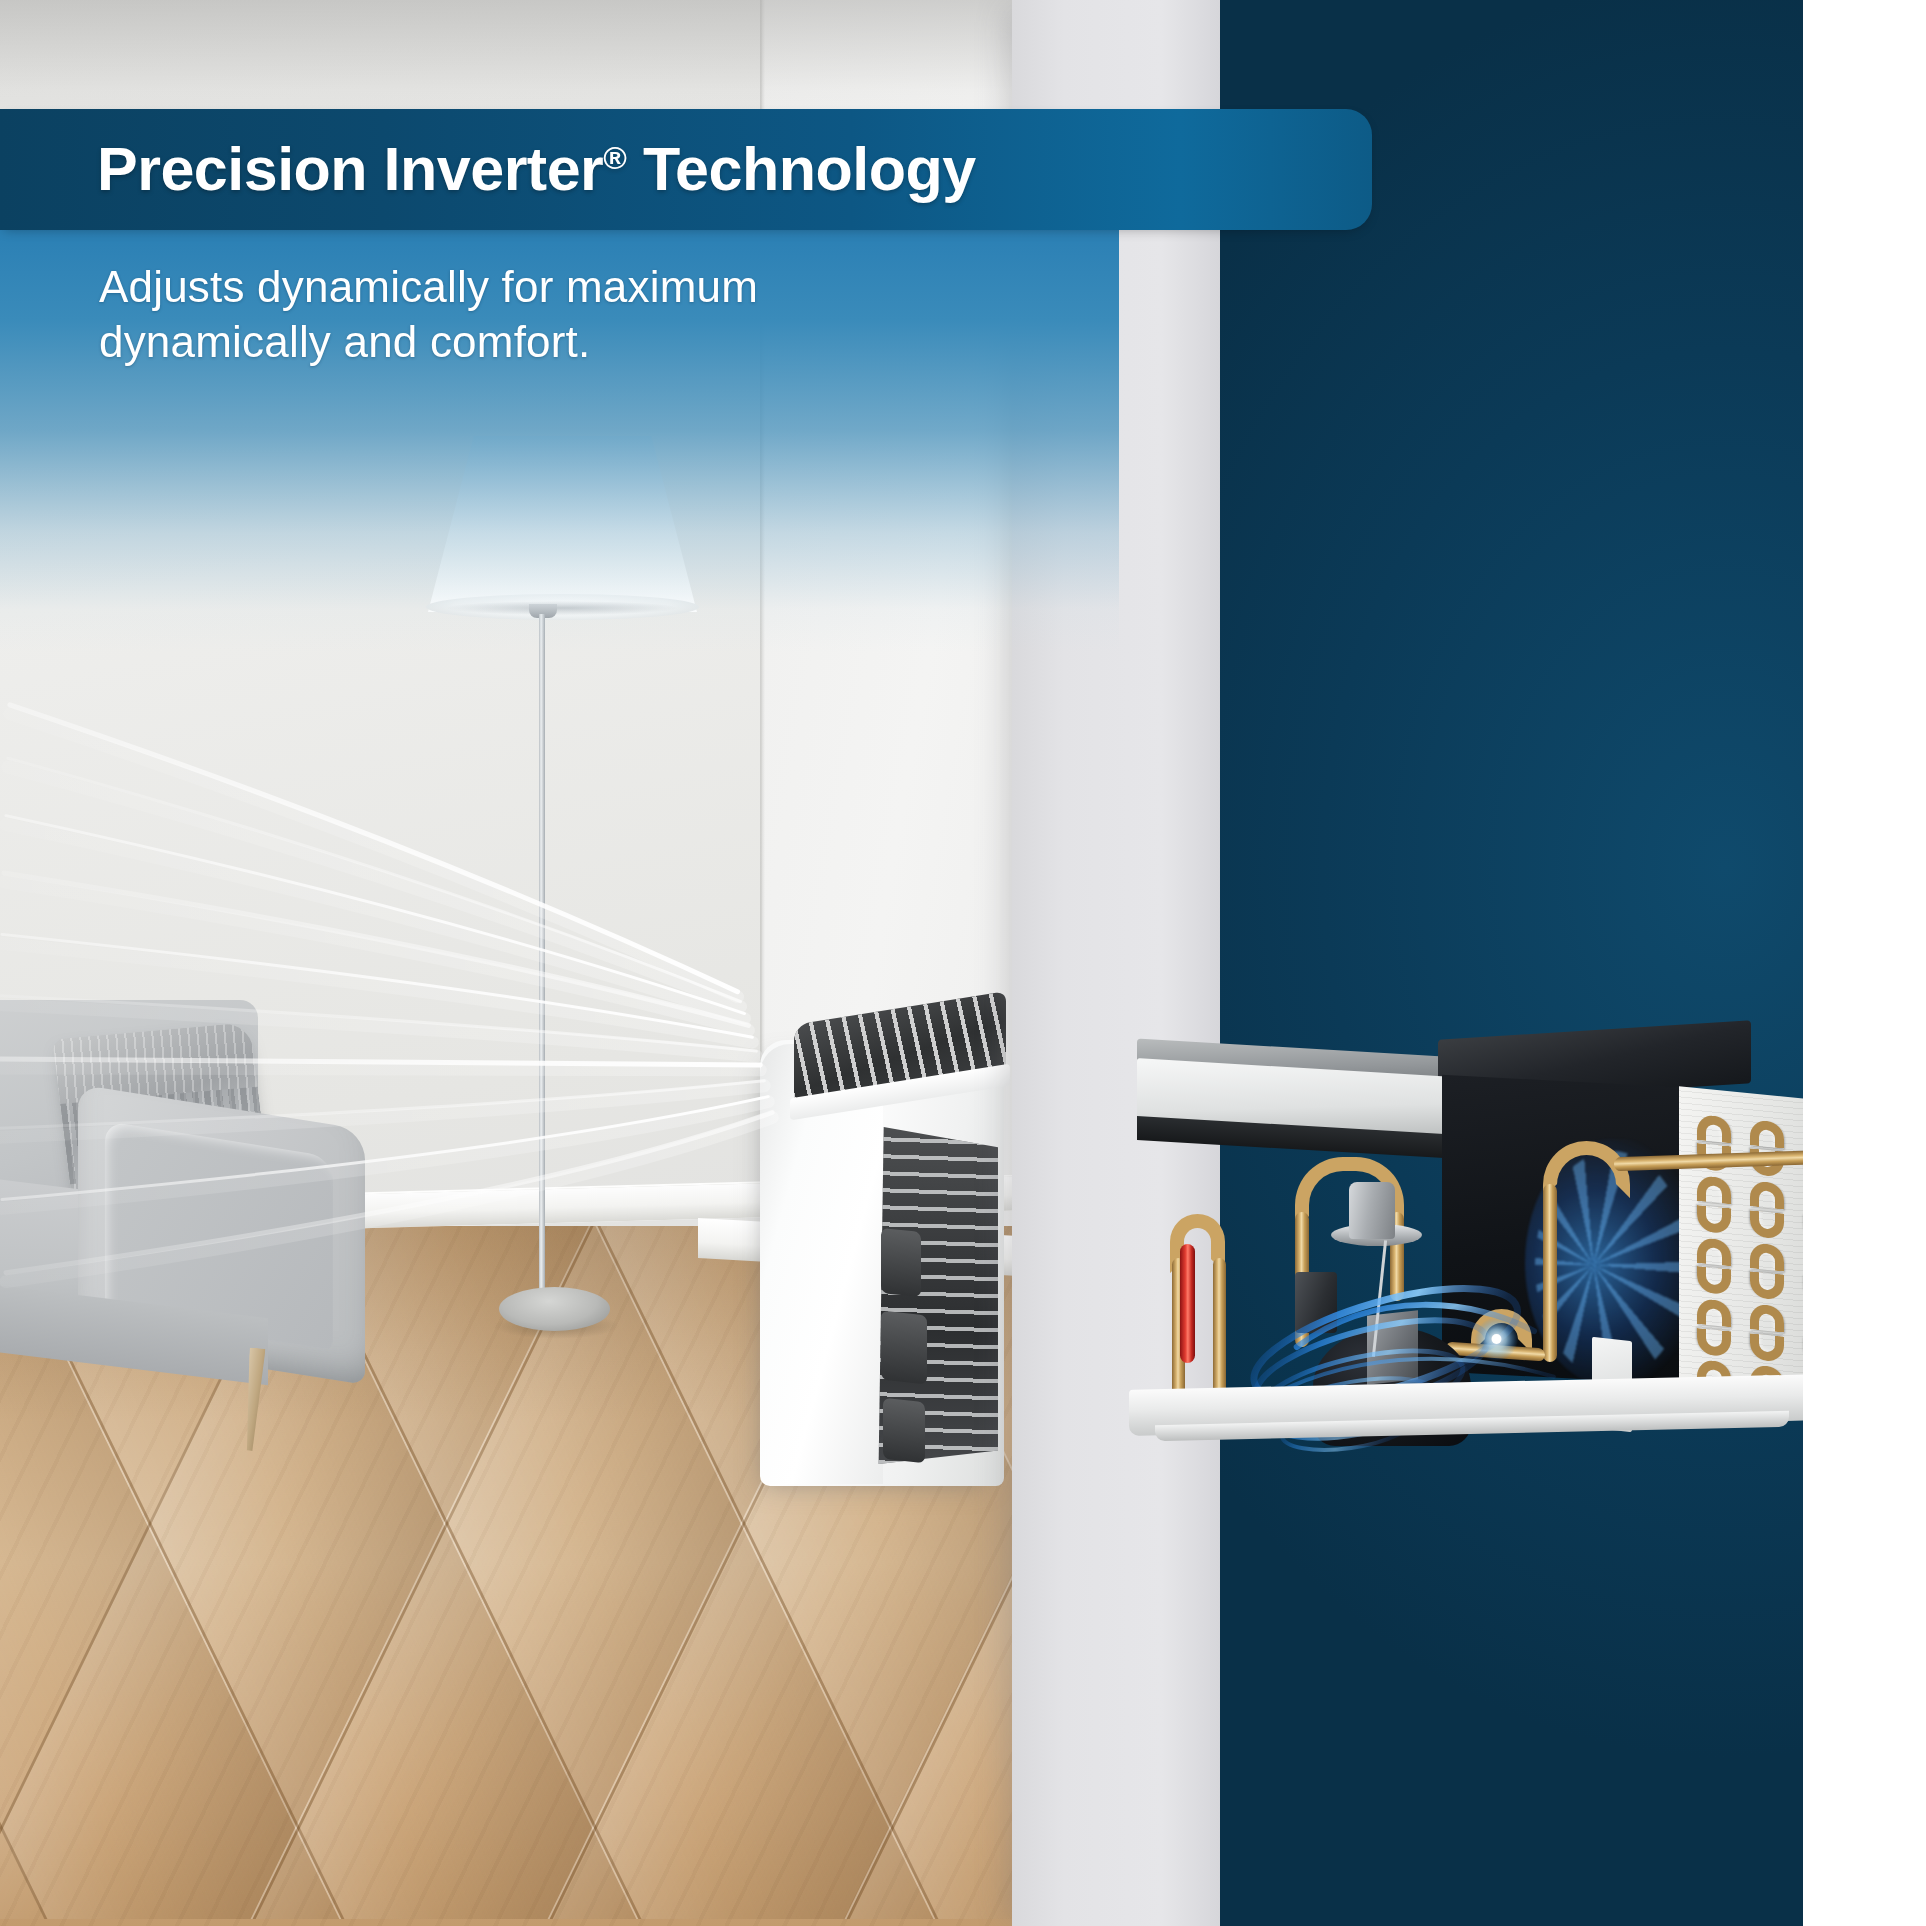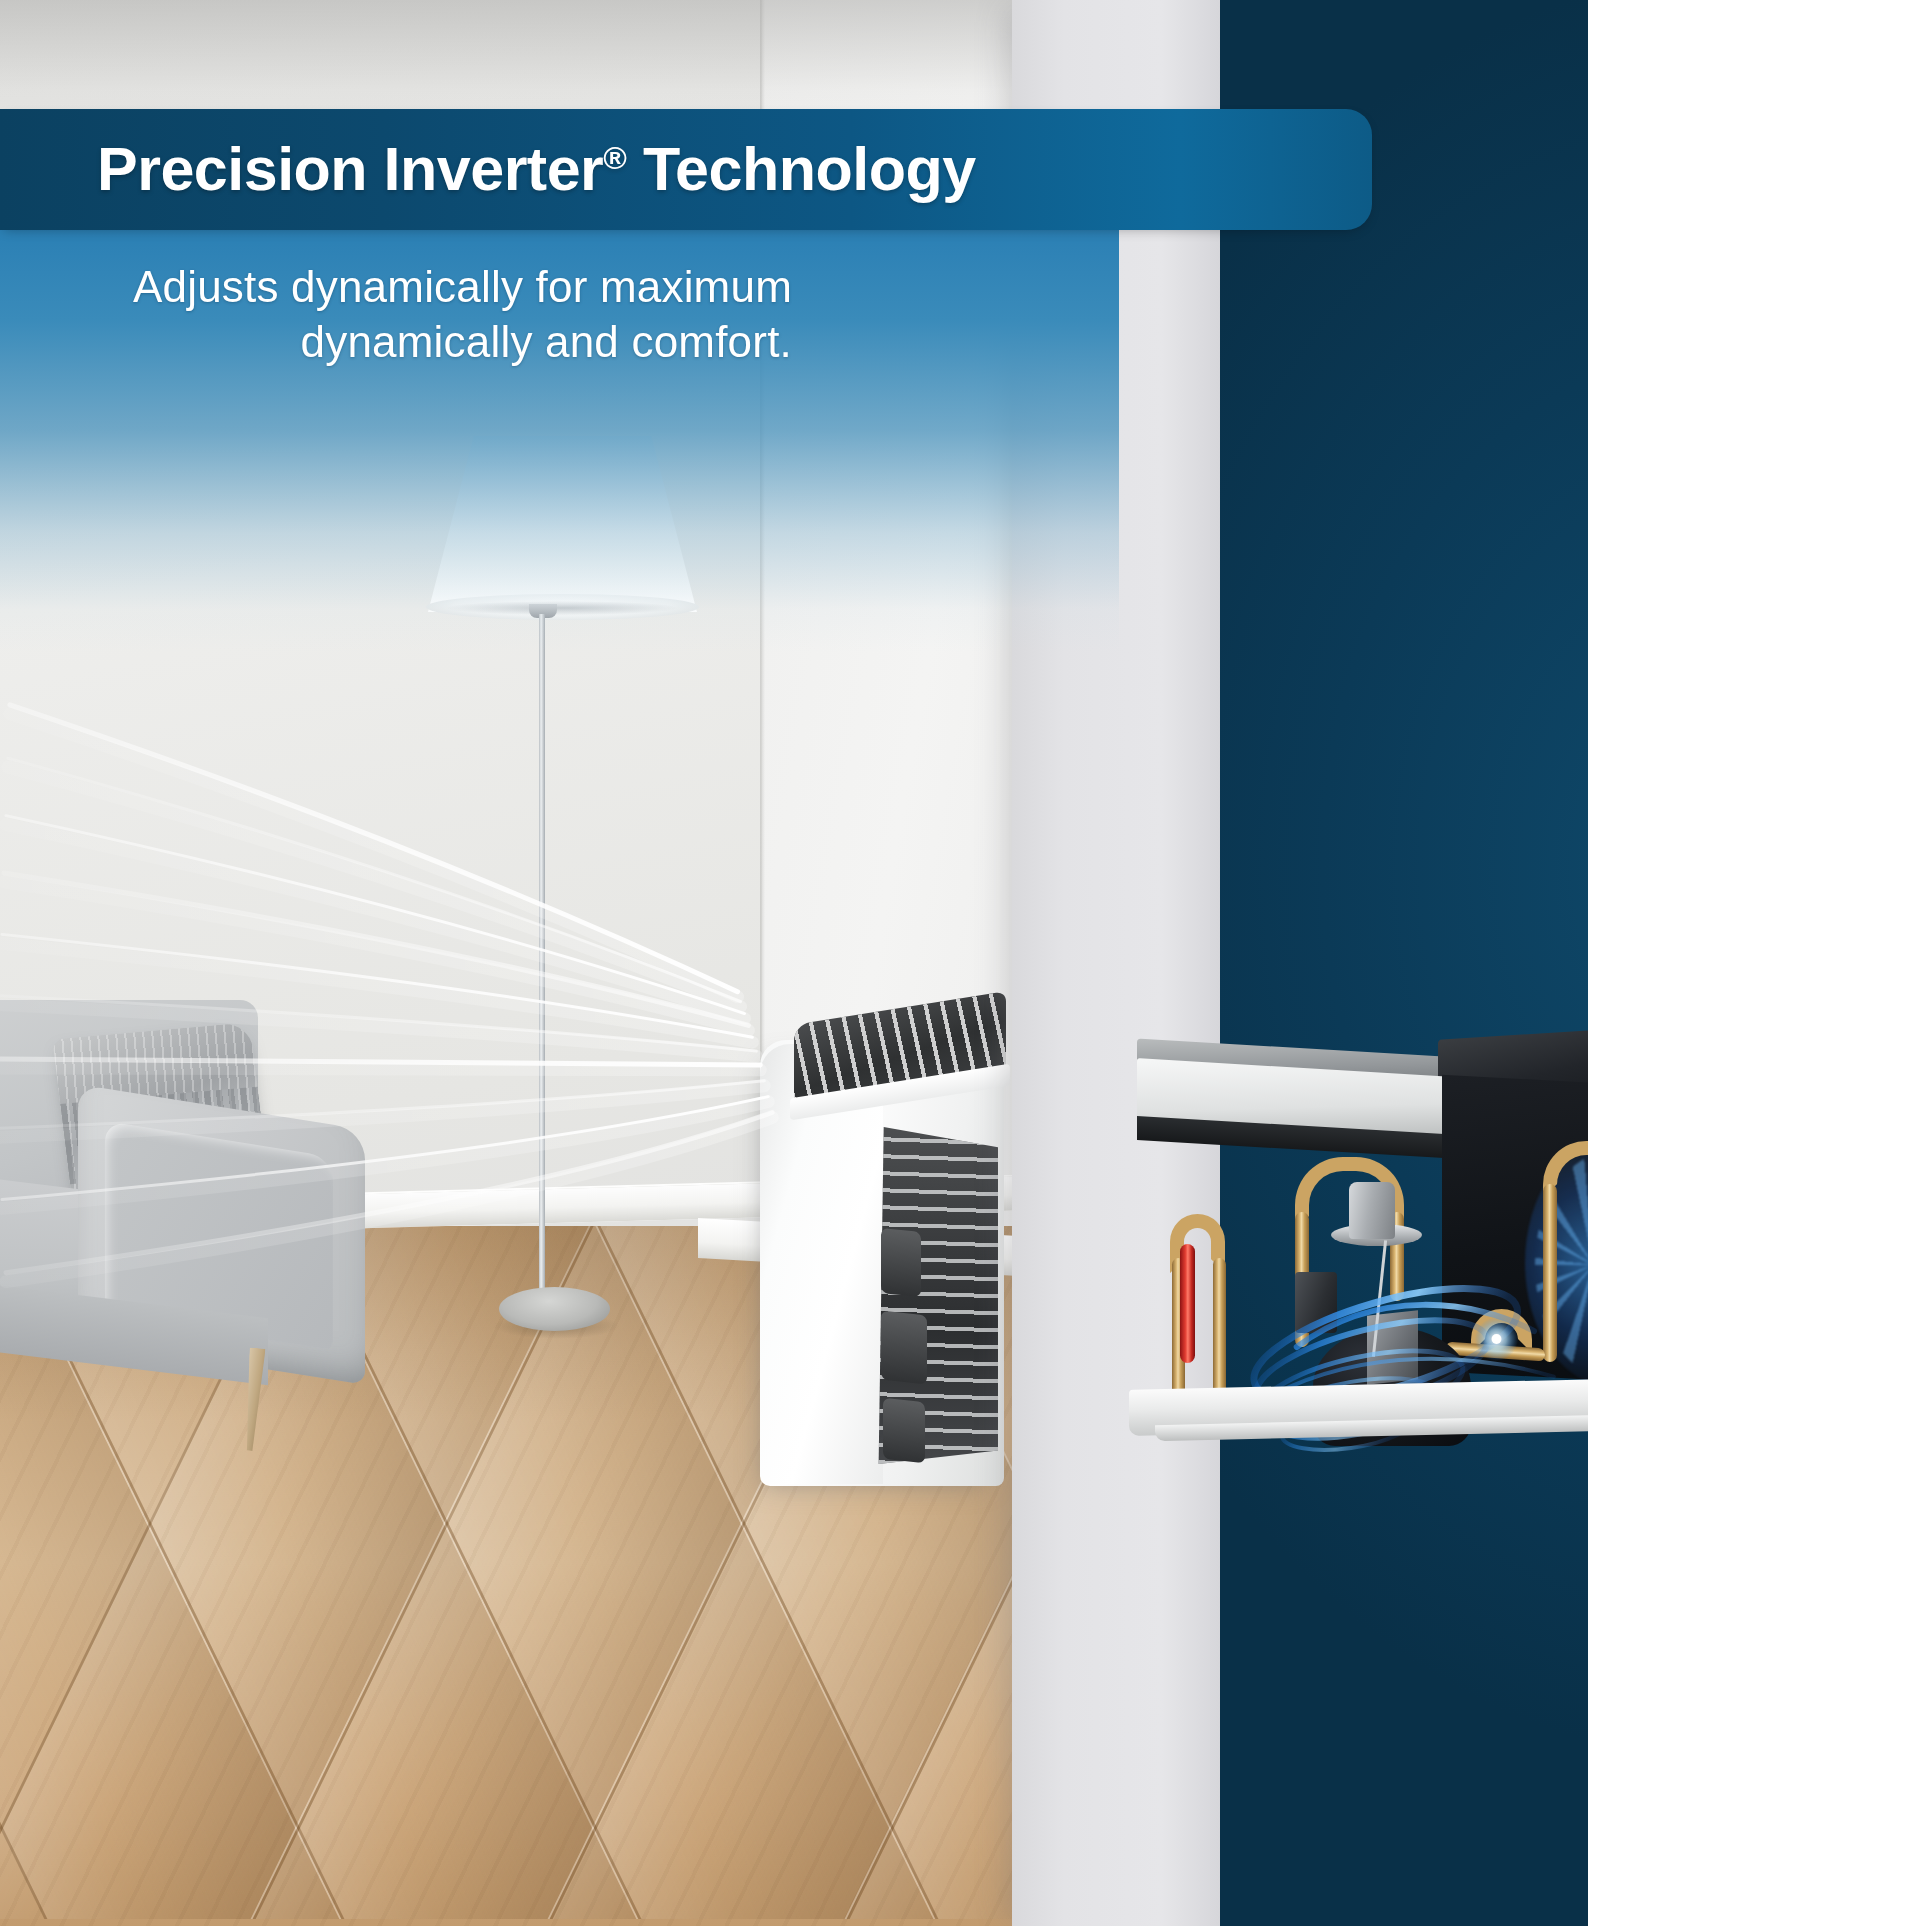--- a/index.html
+++ b/index.html
@@ -1,21 +1,21 @@
 <!DOCTYPE html>
 <html><head>
 <meta charset="utf-8">
 <style>
   * { box-sizing: border-box; margin: 0; padding: 0; }
   html, body { width: 1927px; height: 1927px; overflow: hidden; background: #fff; }
   body { font-family: "Liberation Sans", sans-serif; }
 
   #stage {
     position: relative;
-    width: 1588px; height: 1927px;
+    width: 1803px; height: 1927px;
     overflow: hidden;
     background: #737373;
   }
 
   
   .navy-panel {
     position: absolute; left: 1119px; top: 0; width: 808px; height: 1927px;
     background:
       radial-gradient(ellipse 693px 891px at 75% 45%, #0f4a6c 0%, #0b3a57 58%, #093048 100%);
   }
@@ -399,21 +399,20 @@
   }
   .subhead {
     position: absolute; left: 99px; top: 259px; width: 693px;
     color: #ffffff;
     font-family: "Liberation Sans", sans-serif;
     font-weight: 300;
     font-size: 44px;
     line-height: 55px;
     letter-spacing: 0.2px;
     text-shadow: 0 1px 3px rgba(10,50,80,0.35);
-    text-align: right;
   }
 </style>
 </head>
 <body>
 
 <div id="stage">
 
   <div class="navy-panel"></div>
 
   <div class="photo">

